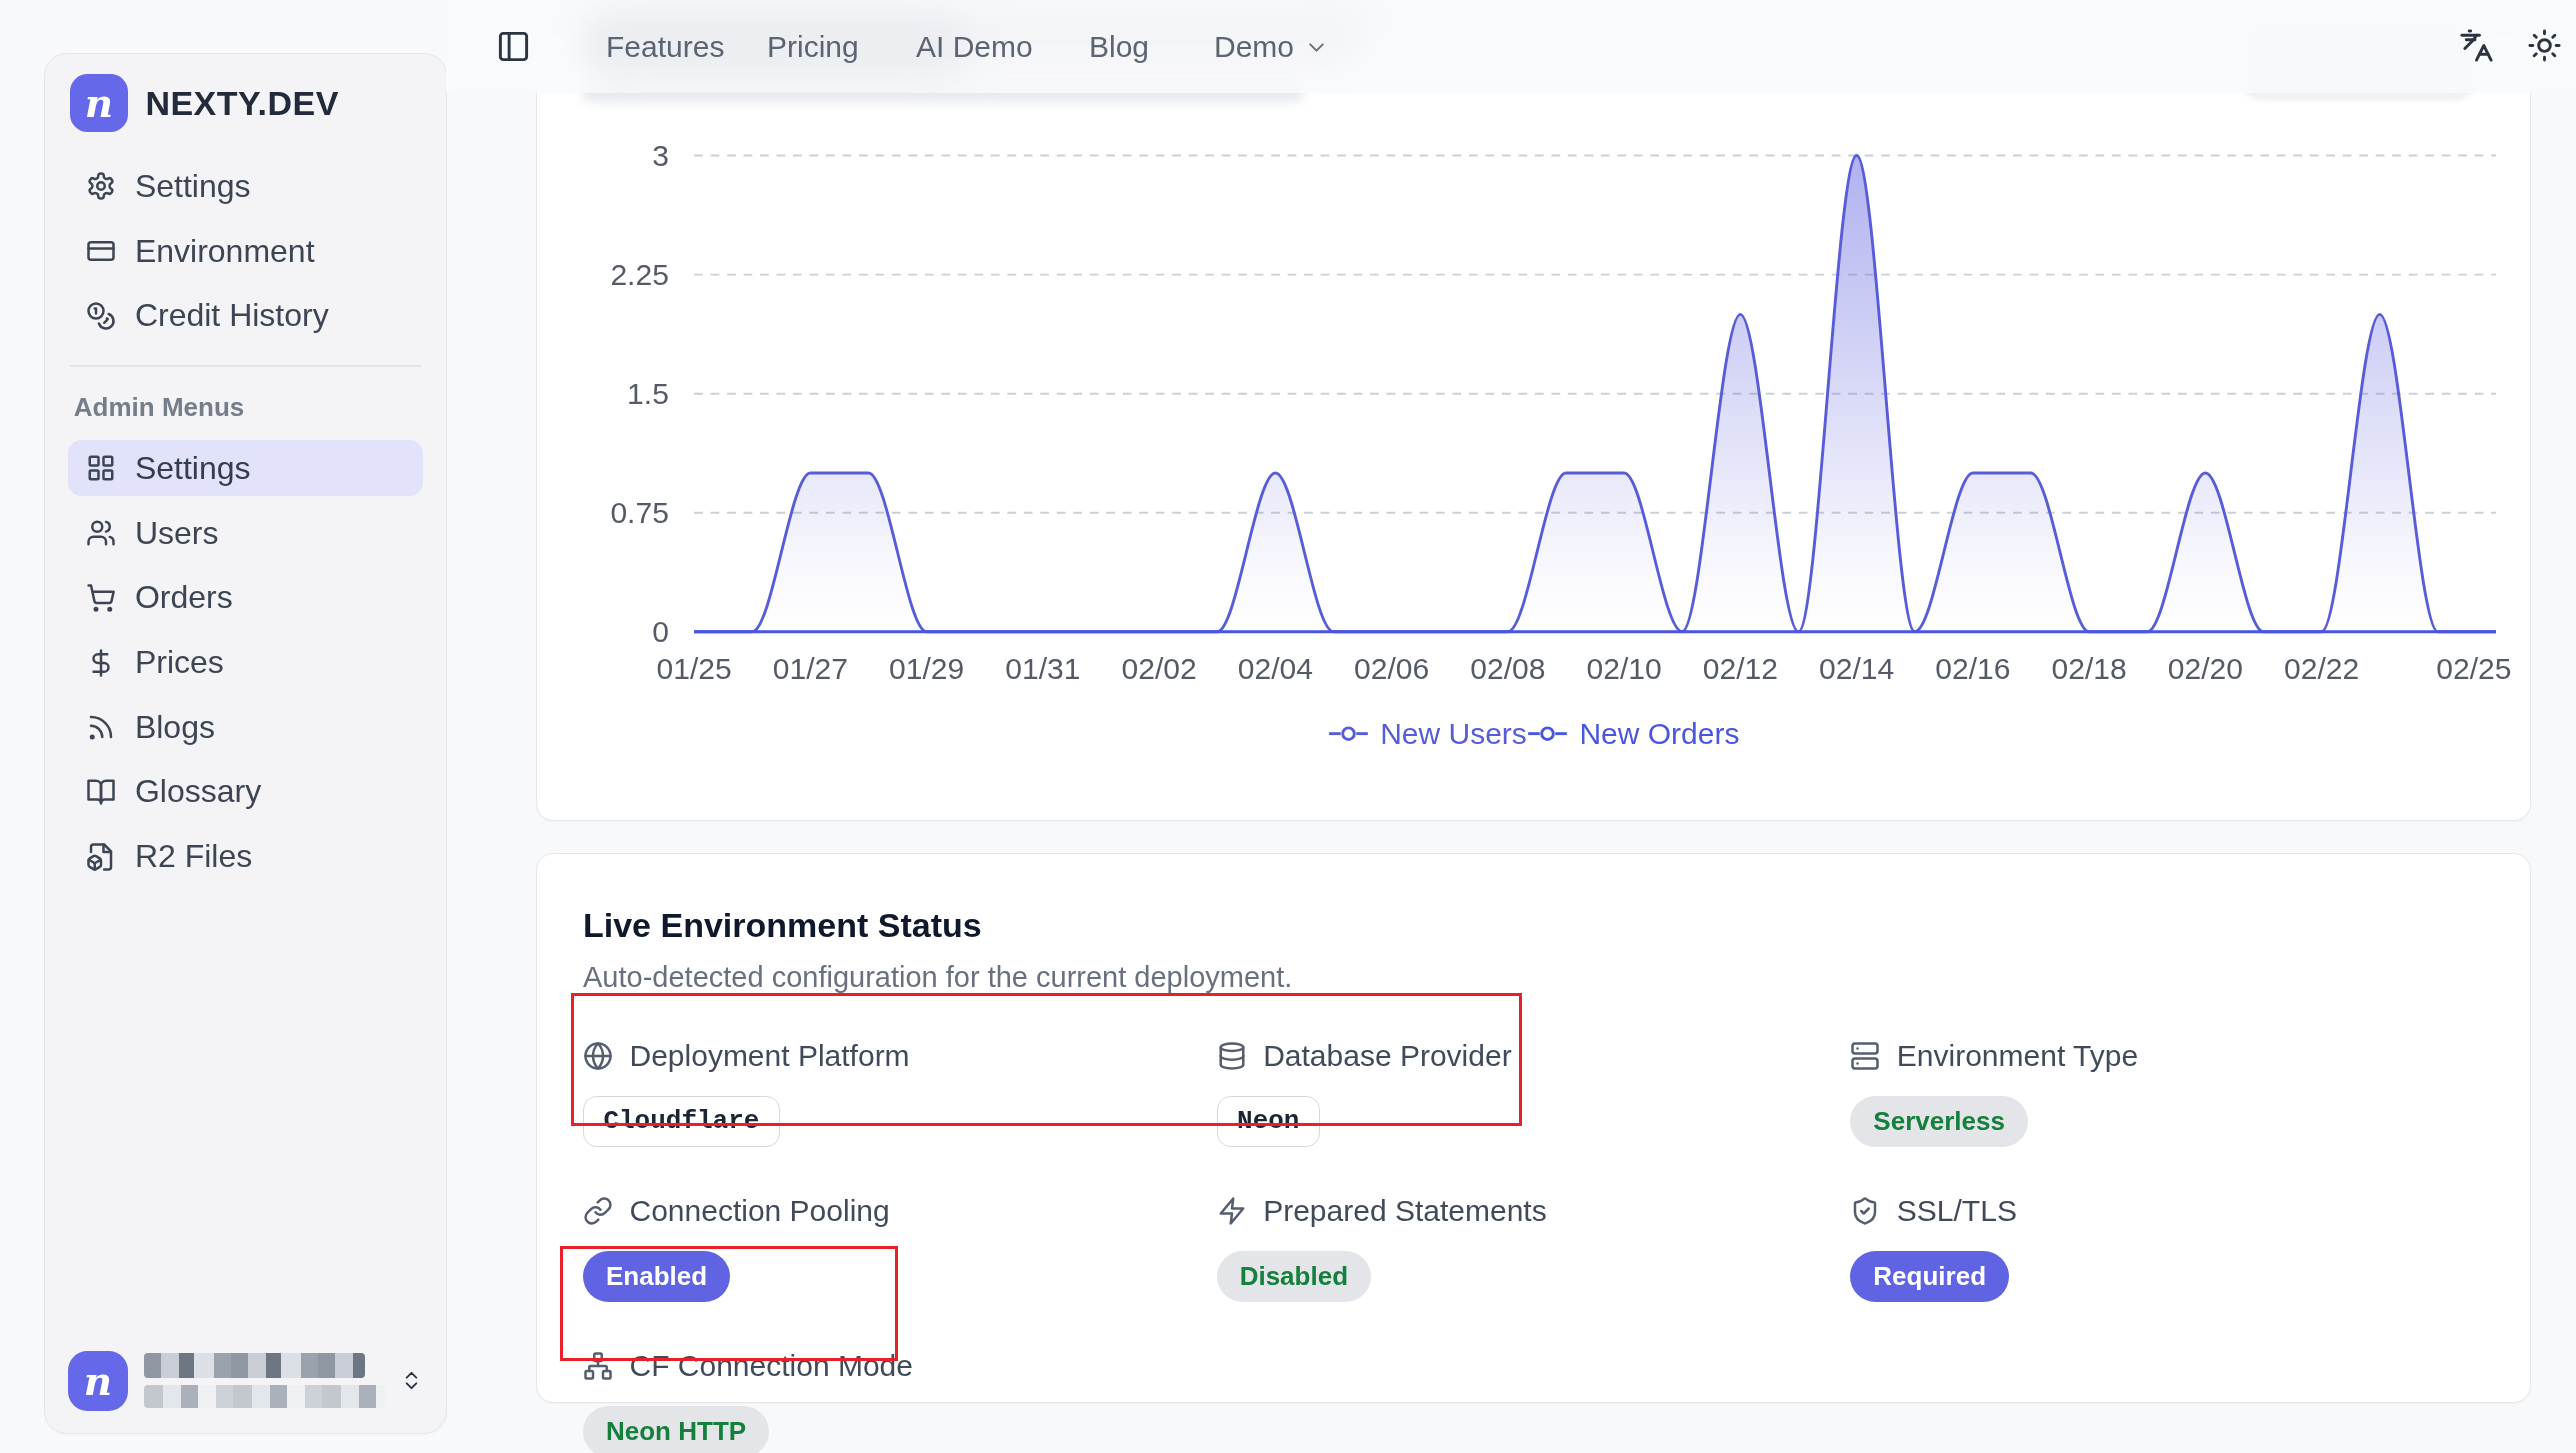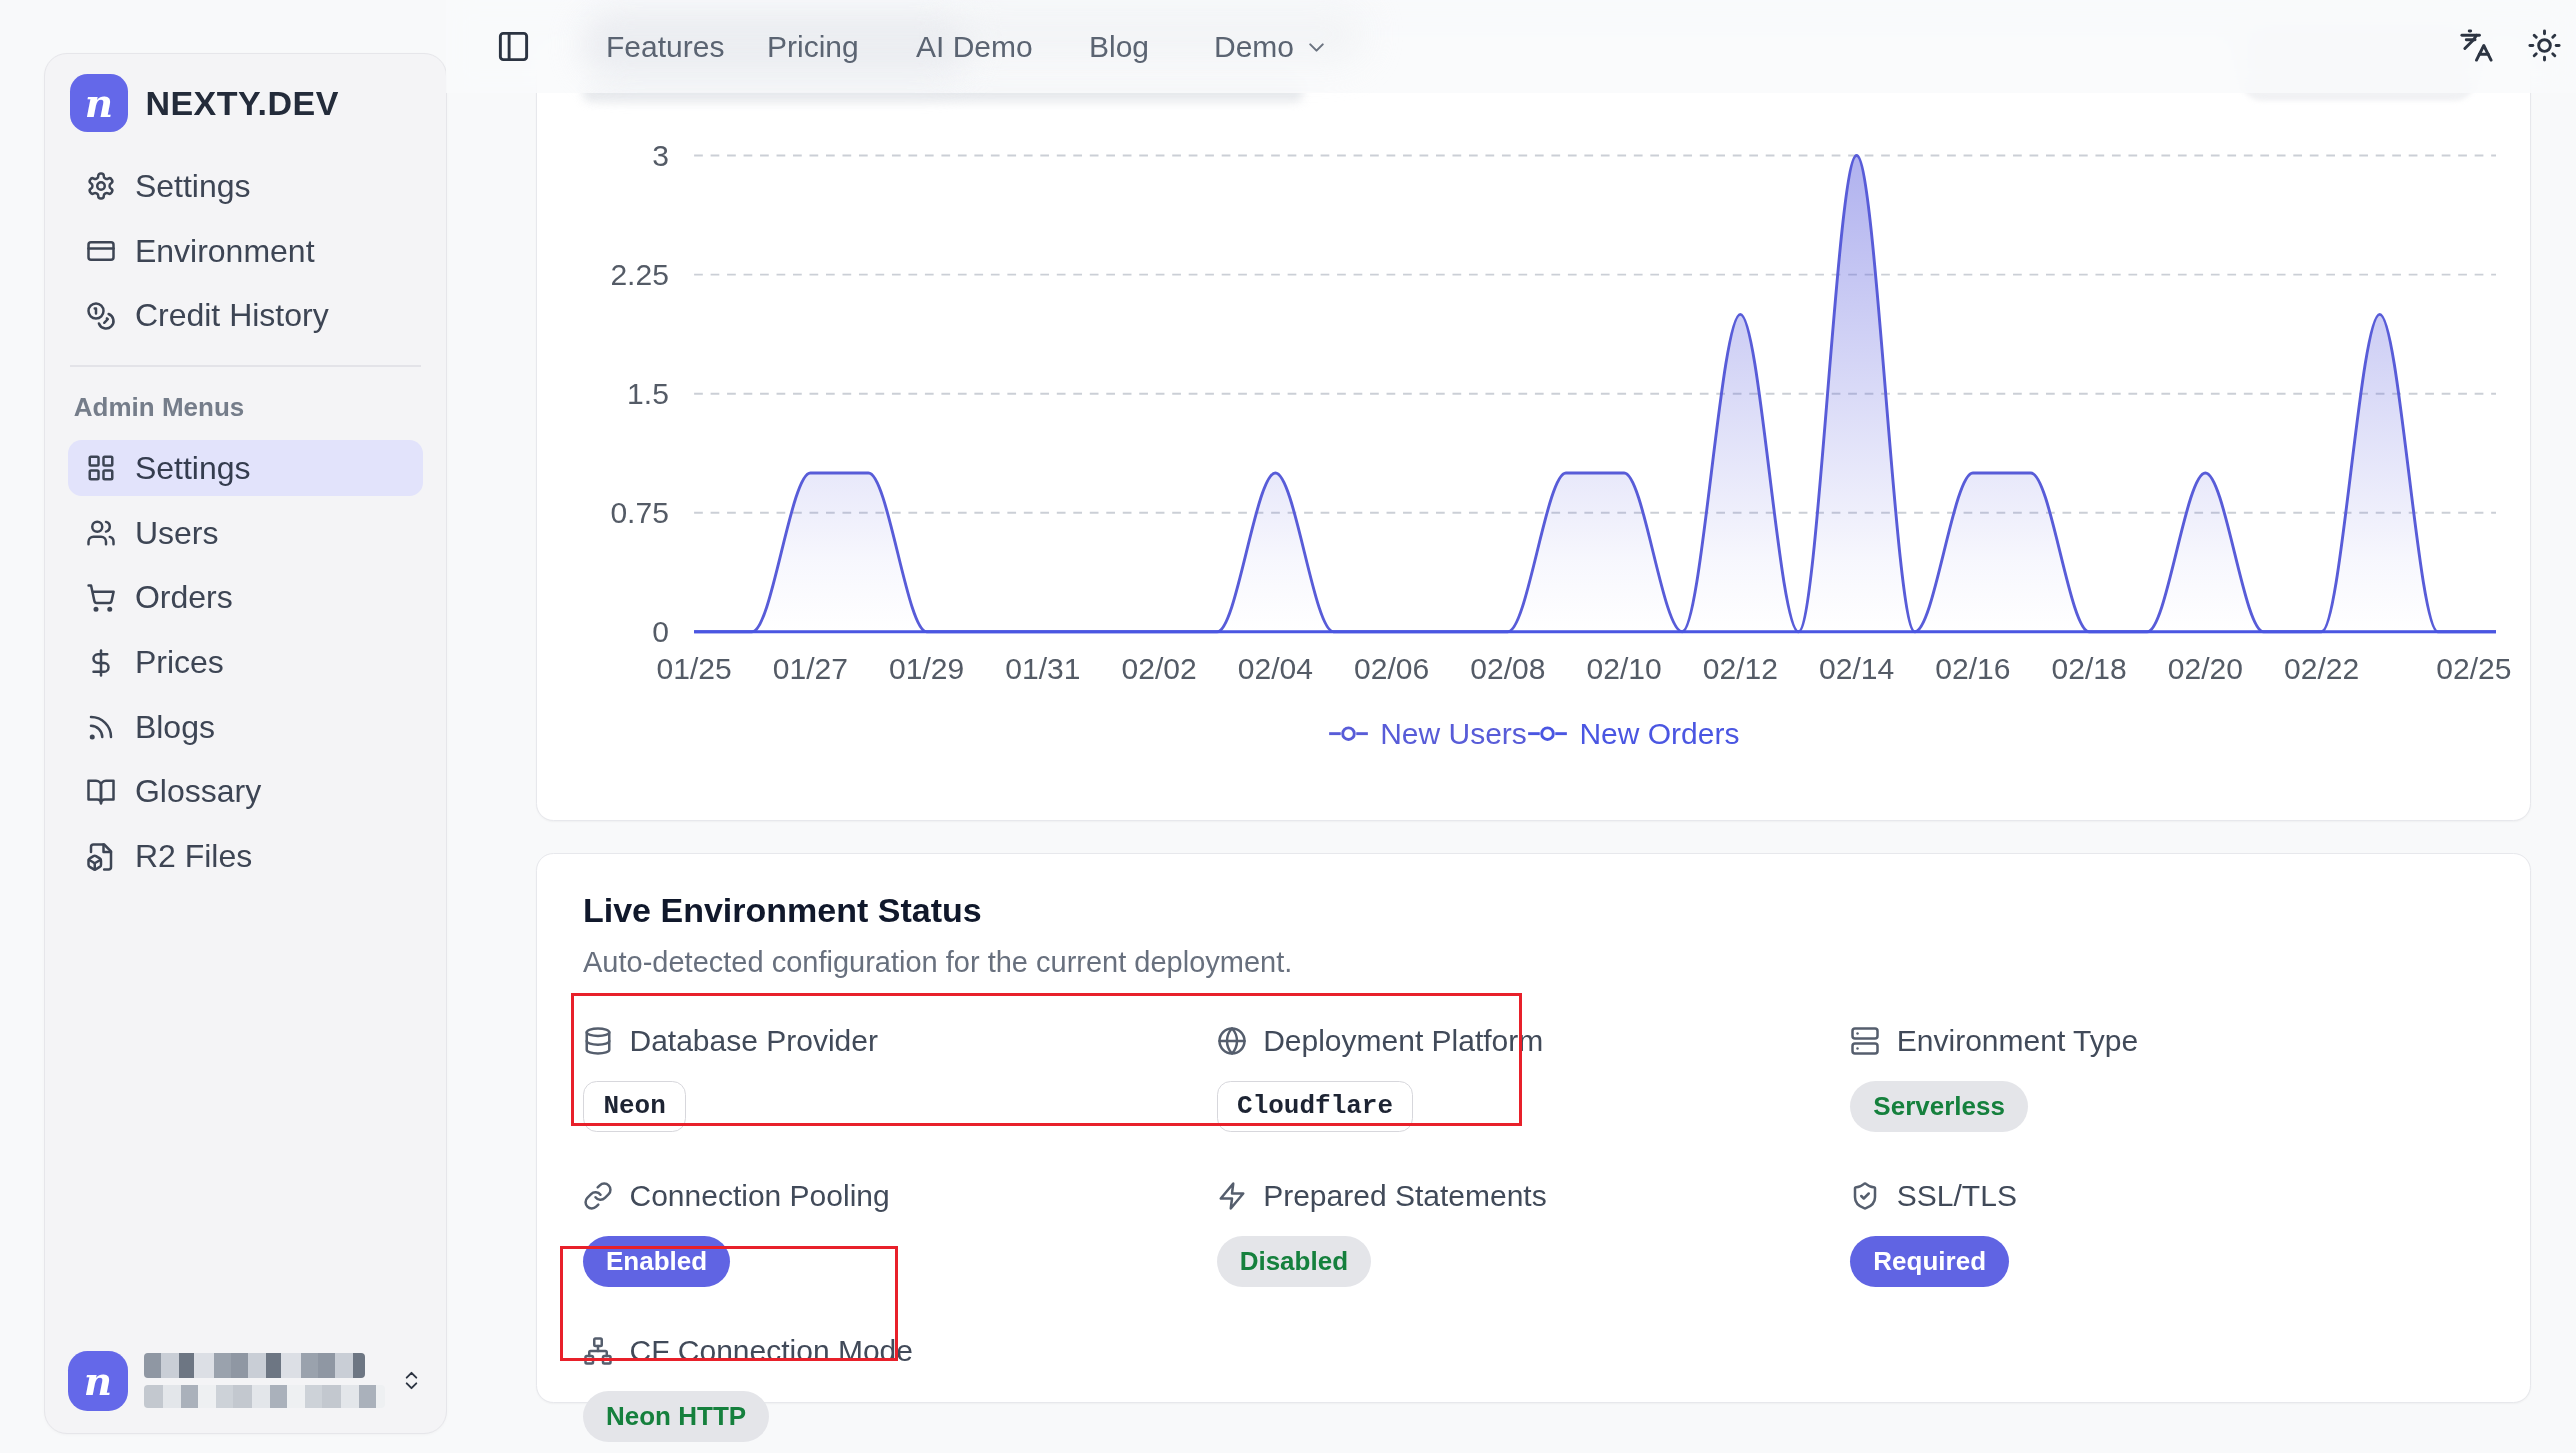--- a/index.html
+++ b/index.html
@@ -55,21 +55,21 @@
   .clipped-title{position:absolute;left:46px;top:35px;width:720px;height:27px;border-radius:7.8px;
                  background:#d4d8de;opacity:.55;filter:blur(4.8px);}
   .blurred-pill{position:absolute;left:1704px;top:-11.6px;width:235px;height:72px;border-radius:21.3px;
                 background:#f1f2f4;border:1.9px solid #e2e3e7;filter:blur(2.9px);}
   .chart-svg{position:absolute;left:0;top:0;}
   .chart-legend{position:absolute;left:0;top:677px;width:100%;display:flex;justify-content:center;
                 align-items:center;}
   .legend-item{display:flex;align-items:center;gap:11.6px;font-size:30px;cursor:pointer;}
   .legend-marker{display:inline-flex;}
 
-  .env-card{top:853px;height:550px;padding:37px 46px;}
+  .env-card{top:853px;height:550px;padding:52px 46px;}
   .env-title{font-size:34px;font-weight:700;color:#10182b;}
   .env-subtitle{font-size:29px;color:#68707e;margin-top:15.5px;}
   .env-grid{margin-top:45px;display:grid;grid-template-columns:1fr 1fr 1fr;row-gap:47px;}
   .env-label{display:flex;align-items:center;gap:16.5px;font-size:30px;color:#414a59;}
   .env-label .ic{width:30px;height:30px;color:#555e6d;}
   .env-badge{display:inline-block;margin-top:23px;font-size:26px;line-height:1;}
   .badge-outline{font-family:"Liberation Mono",monospace;font-weight:700;color:#1d2433;
                  background:#fff;border:1.9px solid #d7d7dc;border-radius:13.6px;padding:11.6px 19.4px;}
   .badge-secondary{font-weight:700;color:#15803d;background:#e4e5e9;border-radius:969px;padding:12.6px 23px;}
   .badge-primary{font-weight:700;color:#ffffff;background:#6064e3;border-radius:969px;padding:12.6px 23px;}
@@ -271,39 +271,39 @@
   </section>
 
   <section class="card env-card">
     <div class="env-title">Live Environment Status</div>
     <div class="env-subtitle">Auto-detected configuration for the current deployment.</div>
     <div class="env-grid">
 
       <div>
         <div class="env-label">
             <span class="ic"><svg width="100%" height="100%" viewBox="0 0 24 24" fill="none" stroke="currentColor" stroke-width="2" stroke-linecap="round" stroke-linejoin="round">
+                <circle cx="12" cy="12" r="10"></circle>
+                <path d="M12 2a14.5 14.5 0 0 0 0 20 14.5 14.5 0 0 0 0-20"></path>
+                <path d="M2 12h20"></path>
+              </svg></span>
+          <span>Deployment Platform</span>
+          </div>
+        <span class="env-badge badge-outline">Cloudflare</span>
+      </div>
+
+      <div>
+        <div class="env-label">
+            <span class="ic"><svg width="100%" height="100%" viewBox="0 0 24 24" fill="none" stroke="currentColor" stroke-width="2" stroke-linecap="round" stroke-linejoin="round">
                 <ellipse cx="12" cy="5" rx="9" ry="3"></ellipse>
                 <path d="M3 5v14a9 3 0 0 0 18 0V5"></path>
                 <path d="M3 12a9 3 0 0 0 18 0"></path>
               </svg></span>
           <span>Database Provider</span>
           </div>
         <span class="env-badge badge-outline">Neon</span>
-      </div>
-
-      <div>
-        <div class="env-label">
-            <span class="ic"><svg width="100%" height="100%" viewBox="0 0 24 24" fill="none" stroke="currentColor" stroke-width="2" stroke-linecap="round" stroke-linejoin="round">
-                <circle cx="12" cy="12" r="10"></circle>
-                <path d="M12 2a14.5 14.5 0 0 0 0 20 14.5 14.5 0 0 0 0-20"></path>
-                <path d="M2 12h20"></path>
-              </svg></span>
-          <span>Deployment Platform</span>
-          </div>
-        <span class="env-badge badge-outline">Cloudflare</span>
       </div>
 
       <div>
         <div class="env-label">
             <span class="ic"><svg width="100%" height="100%" viewBox="0 0 24 24" fill="none" stroke="currentColor" stroke-width="2" stroke-linecap="round" stroke-linejoin="round">
                 <rect width="20" height="8" x="2" y="2" rx="2"></rect>
                 <rect width="20" height="8" x="2" y="14" rx="2"></rect>
                 <line x1="6" x2="6.01" y1="6" y2="6"></line>
                 <line x1="6" x2="6.01" y1="18" y2="18"></line>
               </svg></span>

